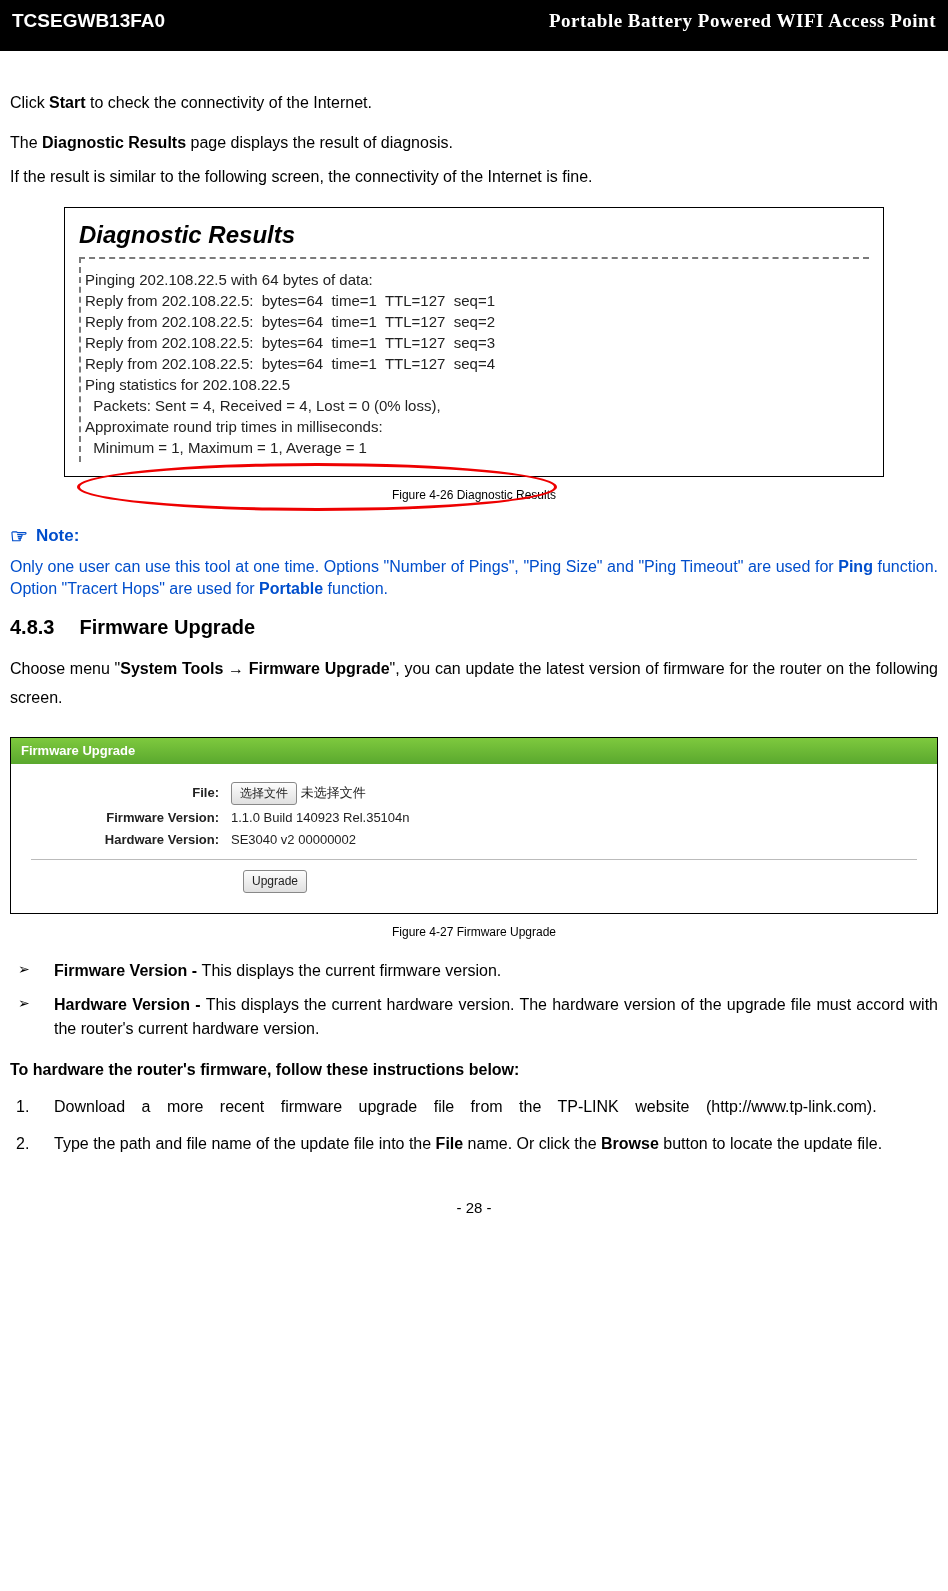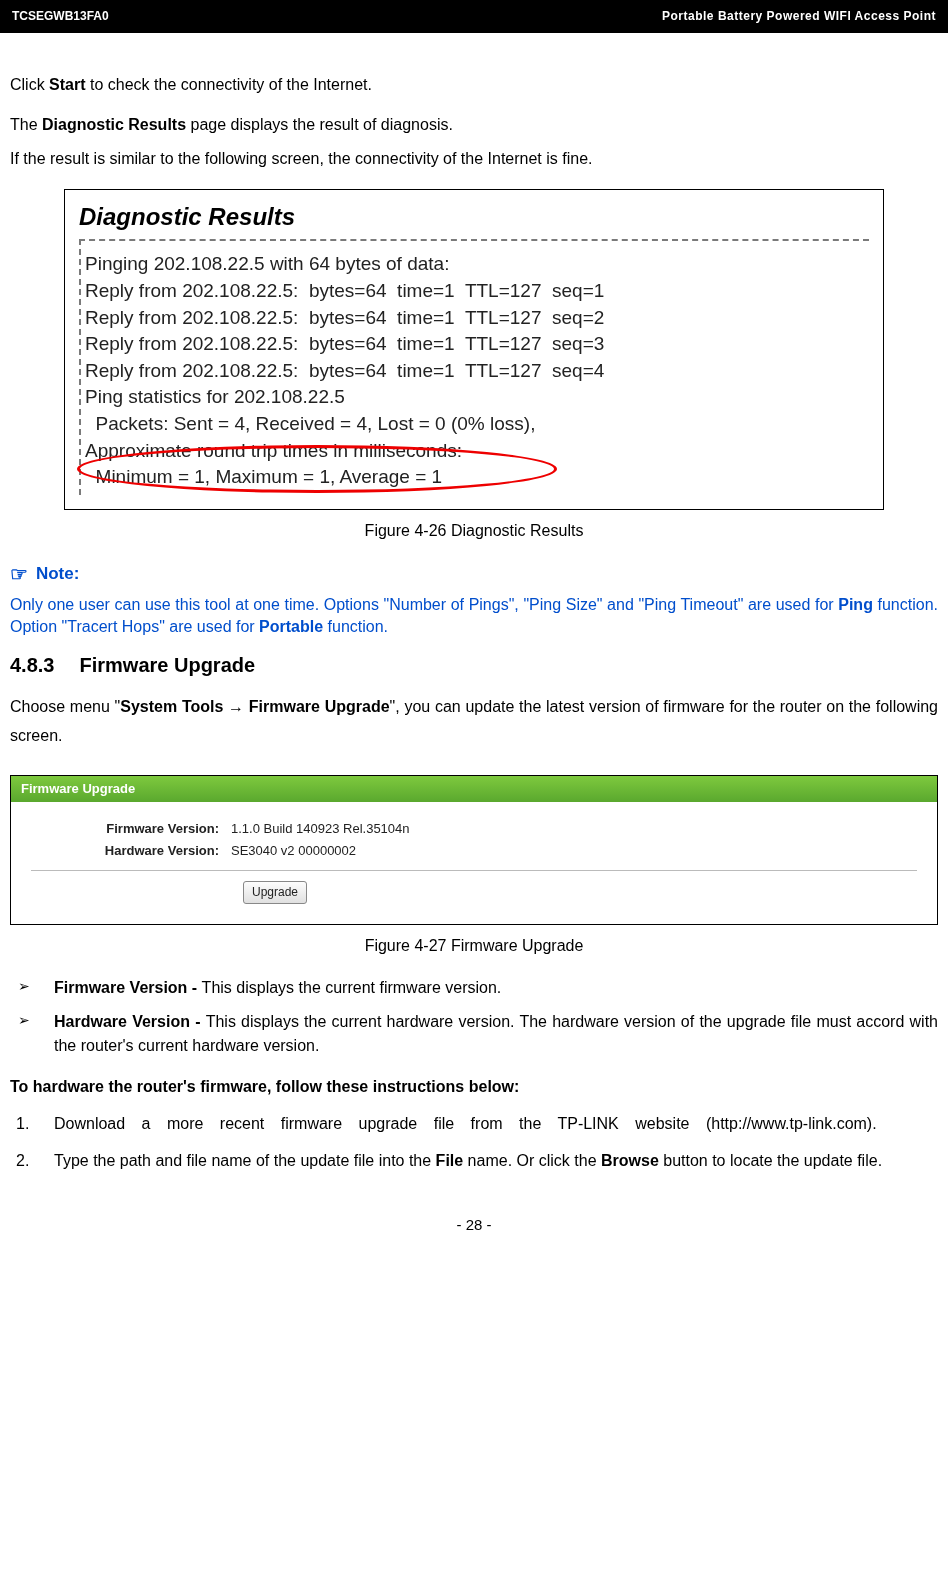--- a/index.html
+++ b/index.html
@@ -10,34 +10,35 @@
       background: #fff;
       color: #000;
       font-size: 16px;
       line-height: 1.4;
     }
     .topbar {
       display: flex;
       background: #000;
       color: #fff;
       font-weight: bold;
-      font-size: 12px;
+      font-size: 19px;
       align-items: stretch;
     }
     .top-left {
       background: #000;
       padding: 8px 12px;
       white-space: nowrap;
     }
     .top-right {
       background: #000;
-      padding: 8px 12px 8px 30px;
+      padding: 8px 12px 16px 30px;
       flex: 1;
       text-align: right;
       letter-spacing: 0.5px;
+      font-family: Liberation Serif, serif;
     }
     .content {
       padding: 30px 10px 10px 10px;
     }
     p.body {
       margin: 10px 0 16px 0;
       font-size: 16px;
       line-height: 1.5;
     }
     p.body-tight {
@@ -59,40 +60,40 @@
     .diag-title {
       font-size: 24px;
       font-weight: bold;
       font-style: italic;
       margin-bottom: 6px;
     }
     .dashed-box {
       border-top: 2px dashed #7a7a7a;
       border-left: 2px dashed #7a7a7a;
       padding: 10px 4px 4px 4px;
-      font-size: 19px;
+      font-size: 15px;
       line-height: 1.4;
       color: #222;
       position: relative;
     }
     .dashed-box div { white-space: pre; }
     .red-circle {
       position: absolute;
       border: 3px solid #e00;
       border-radius: 50% / 50%;
       width: 480px;
       height: 48px;
       left: -4px;
       top: 204px;
       pointer-events: none;
     }
     .caption {
       text-align: center;
       margin: 10px 0 18px 0;
-      font-size: 16px;
+      font-size: 12px;
     }
     .note-hdr {
       color: #004ecc;
       font-weight: bold;
       font-size: 17px;
       margin: 10px 0 6px 0;
       display: flex;
       align-items: center;
     }
     .note-icon {
@@ -257,20 +258,27 @@
   </h2>
 
   <p class="body justify" style="line-height:1.8;">
     <span>Choose menu "</span><b>System Tools → Firmware Upgrade</b><span>", you can update the latest version of firmware for the router on the following screen.</span>
   </p>
 
   <div class="fw-box">
     <div class="fw-header">Firmware Upgrade</div>
     <div class="fw-body">
       <div class="fw-row">
+        <div class="fw-label">File:</div>
+        <div class="fw-val">
+          <span class="fw-btn">选择文件</span>
+          <span>未选择文件</span>
+        </div>
+      </div>
+      <div class="fw-row">
         <div class="fw-label">Firmware Version:</div>
         <div class="fw-val">1.1.0 Build 140923 Rel.35104n</div>
       </div>
       <div class="fw-row">
         <div class="fw-label">Hardware Version:</div>
         <div class="fw-val">SE3040 v2 00000002</div>
       </div>
       <div class="fw-sep"></div>
       <div class="fw-upgrade-row">
         <span class="fw-btn">Upgrade</span>

